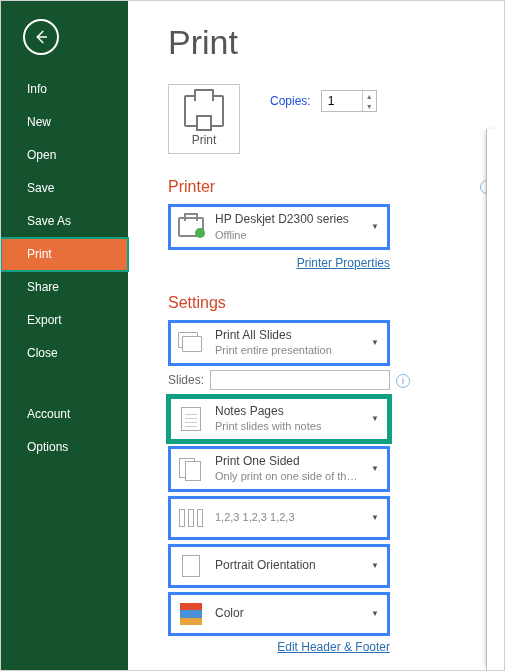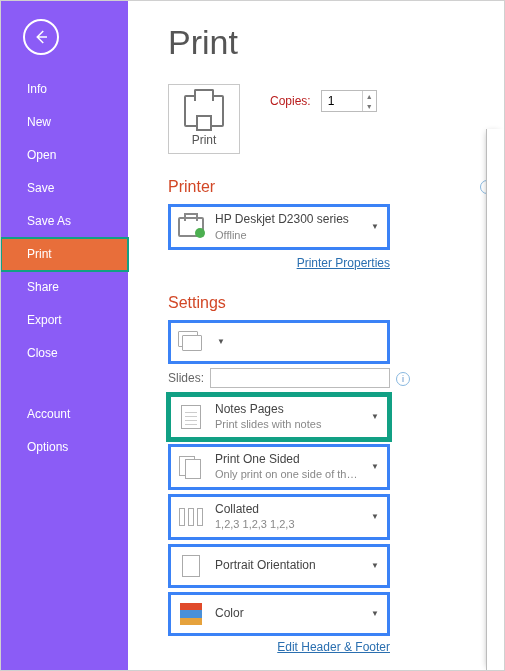--- a/index.html
+++ b/index.html
@@ -13,21 +13,21 @@
     border: 1px solid #d0d0d0;
   }
   .app {
     display: flex;
     width: 100%;
     height: 100%;
   }
   
   .sidebar {
     width: 127px;
-    background: #8b5cf6;
+    background: #14532d;
     color: #fff;
     display: flex;
     flex-direction: column;
     padding-top: 10px;
     flex-shrink: 0;
   }
   .back-btn {
     width: 36px;
     height: 36px;
     border: 2px solid #fff;
@@ -99,21 +99,21 @@
     border:2px solid #777;
     background:#fff;
   }
   .print-btn .lbl { font-size: 12px; color:#555; }
   .copies {
     display: flex;
     align-items: center;
     gap: 10px;
     padding-top: 6px;
   }
-  .copies-label { font-size: 12px; color:#b91c1c; }
+  .copies-label { font-size: 12px; color:#1d4ed8; }
   .spinbox {
     display:flex;
     border:1px solid #bbb;
     height:22px;
   }
   .spinbox input {
     width: 40px; border:none; outline:none;
     font-size:12px; padding:0 6px;
   }
   .spinbox .arrows {
@@ -287,20 +287,24 @@
     <div class="section-heading">Settings</div>
 
     <div class="stack">
       <div class="dropdown">
         <div class="icon">
             <div class="ic-deck">
               <div class="p p1"></div>
               <div class="p p2"></div>
             </div>
           </div>
+        <div class="texts">
+          <div class="t1">Print All Slides</div>
+          <div class="t2">Print entire presentation</div>
+        </div>
         <div class="caret">▼</div>
       </div>
 
       <div class="slides-row">
         <span class="label">Slides:</span>
         <input type="text" value="" style="">
         <div class="info-dot">i</div>
       </div>
 
       <div class="dropdown hl">
@@ -330,21 +334,20 @@
 
       <div class="dropdown">
         <div class="icon">
             <div class="ic-collate">
               <div class="p"></div>
               <div class="p"></div>
               <div class="p"></div>
             </div>
           </div>
         <div class="texts">
-          <div class="t1">Collated</div>
           <div class="t2">1,2,3   1,2,3   1,2,3</div>
         </div>
         <div class="caret">▼</div>
       </div>
 
       <div class="dropdown">
         <div class="icon">
             <div class="ic-orient"></div>
           </div>
         <div class="texts">

